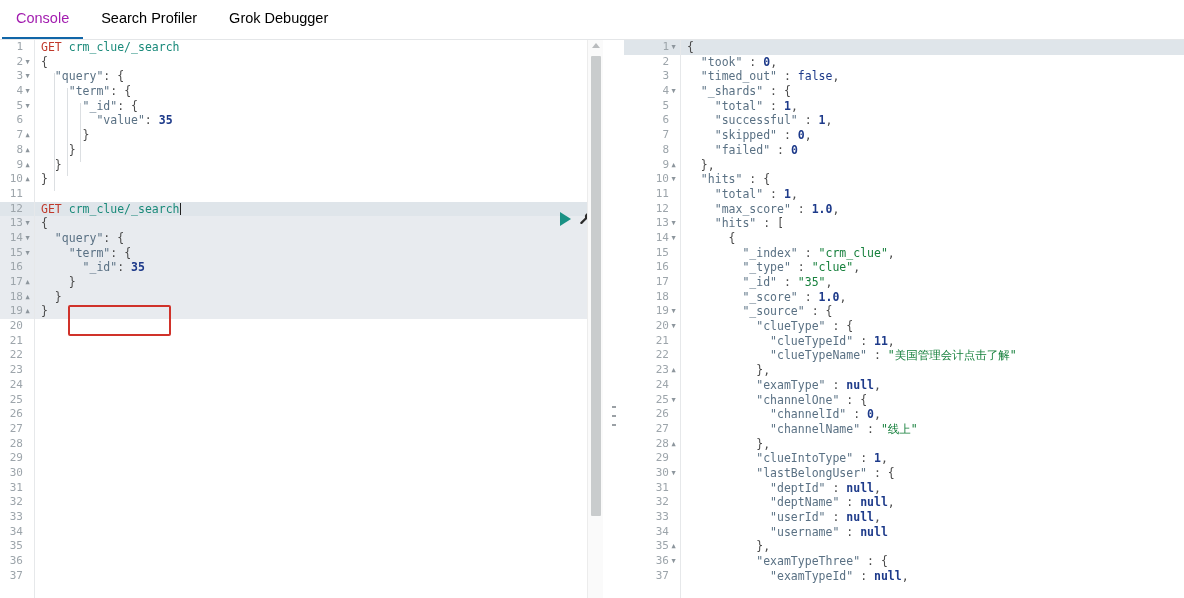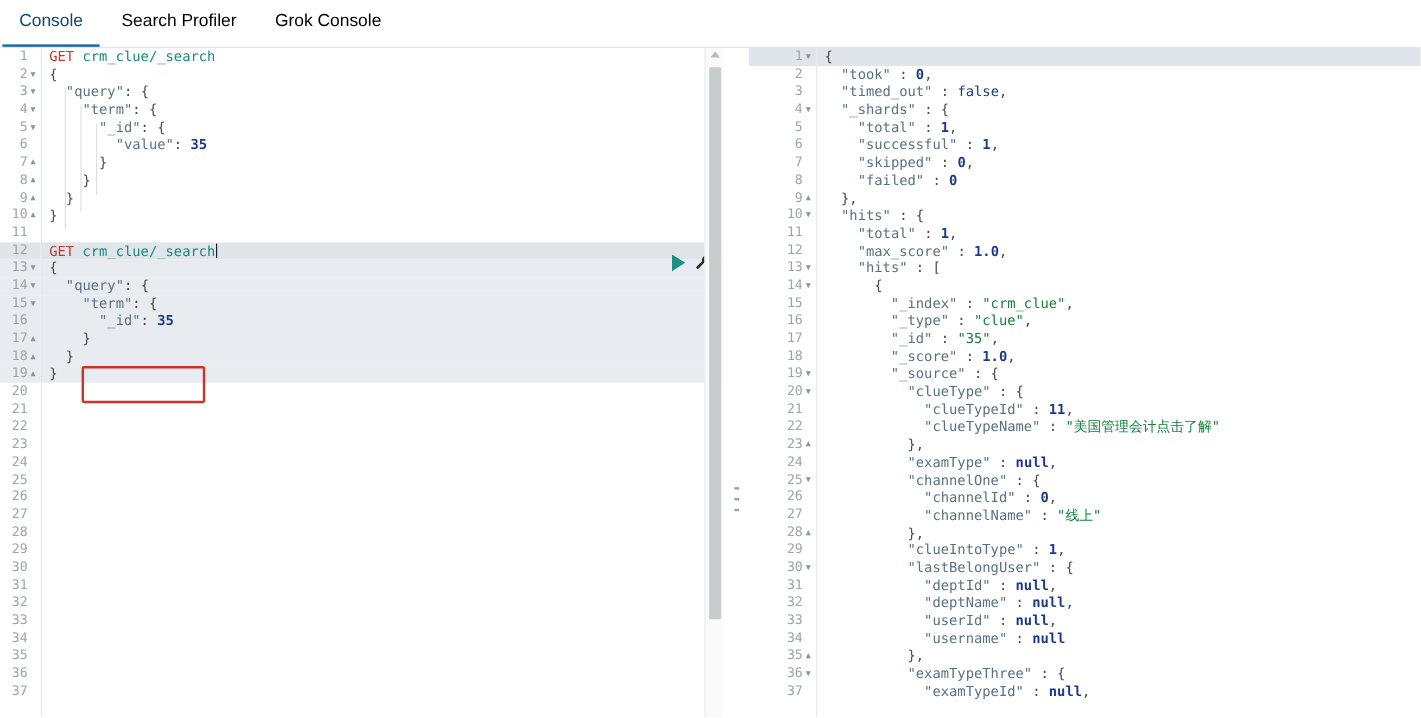--- a/index.html
+++ b/index.html
@@ -28,21 +28,21 @@
   .tab {
     padding: 8px 16px 10px 16px;
     font-size: 14.5px;
     color: #000000;
     line-height: 20px;
     cursor: pointer;
     position: relative;
     white-space: nowrap;
   }
   .tab.active {
-    color: #0c4a6e;
+    color: #a21caf;
   }
   .tab.active::after {
     content: "";
     position: absolute;
     left: 2px; right: 2px; bottom: -1px;
     height: 2.5px;
     background: #1166a8;
   }
 
   
@@ -247,21 +247,21 @@
 <div class="app">
 
   <div class="tabbar">
     <div class="tab active">
       <span>Console</span>
     </div>
     <div class="tab">
       <span>Search Profiler</span>
     </div>
     <div class="tab">
-      <span>Grok Console</span>
+      <span>Grok Debugger</span>
     </div>
   </div>
 
   <div class="panes">
 
     <div class="pane pane-left">
       <div class="gutter gutter-left" id="gutter-left">
           <div class="gutter-row">1</div>
           <div class="gutter-row">2<span class="fold">▼</span></div>
           <div class="gutter-row">3<span class="fold">▼</span></div>

